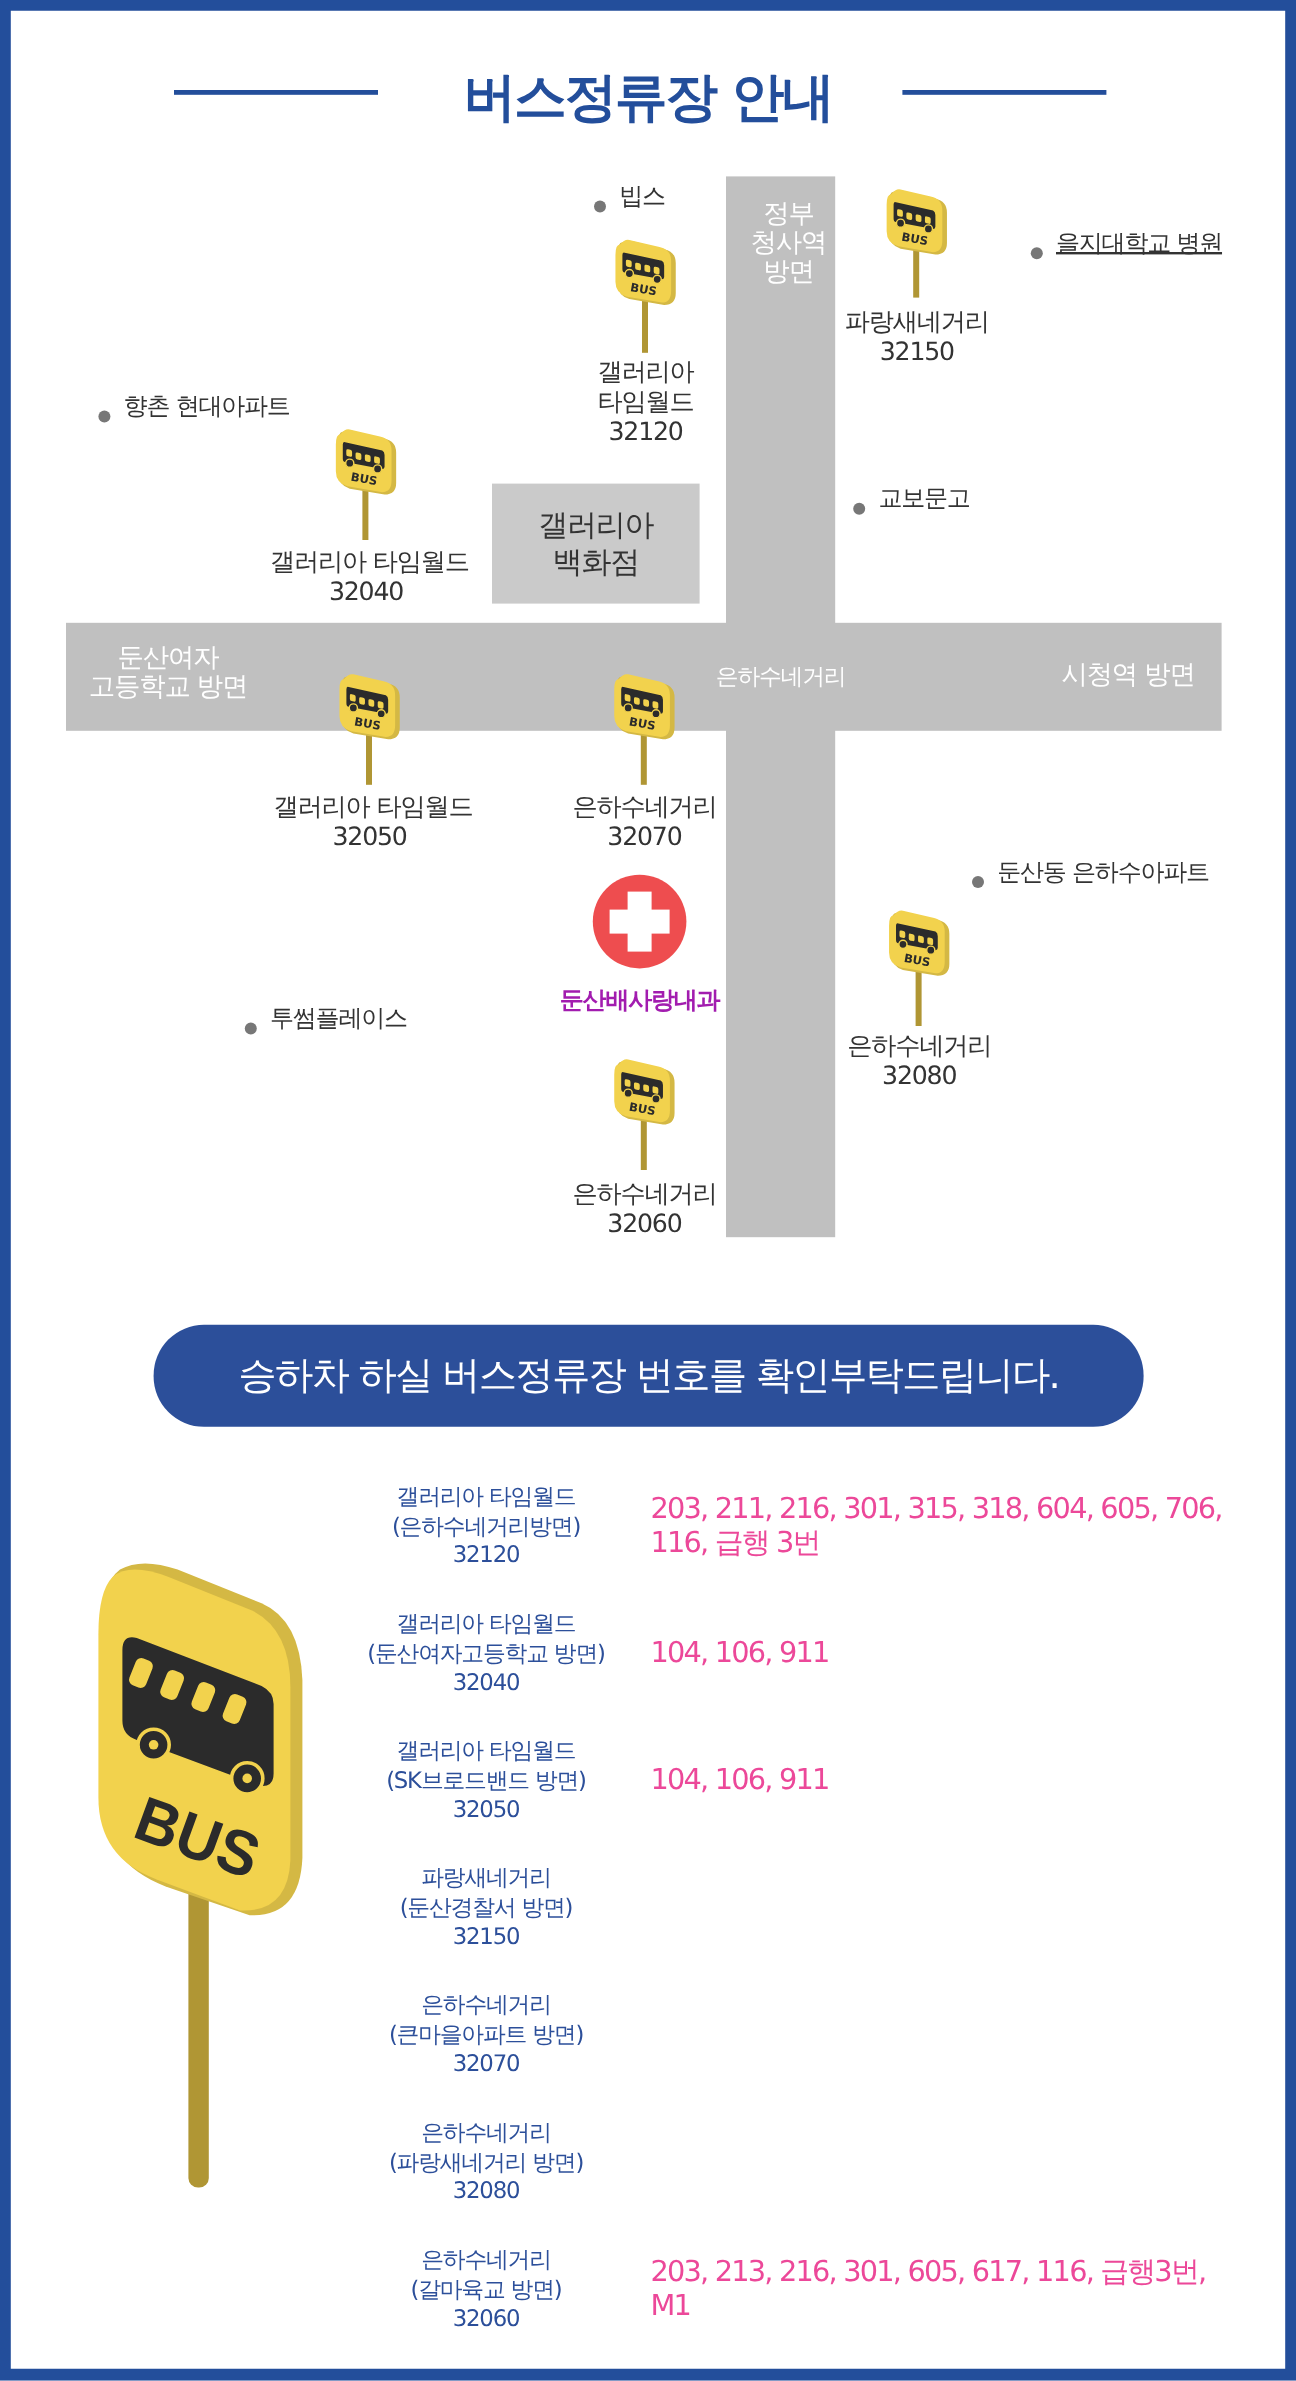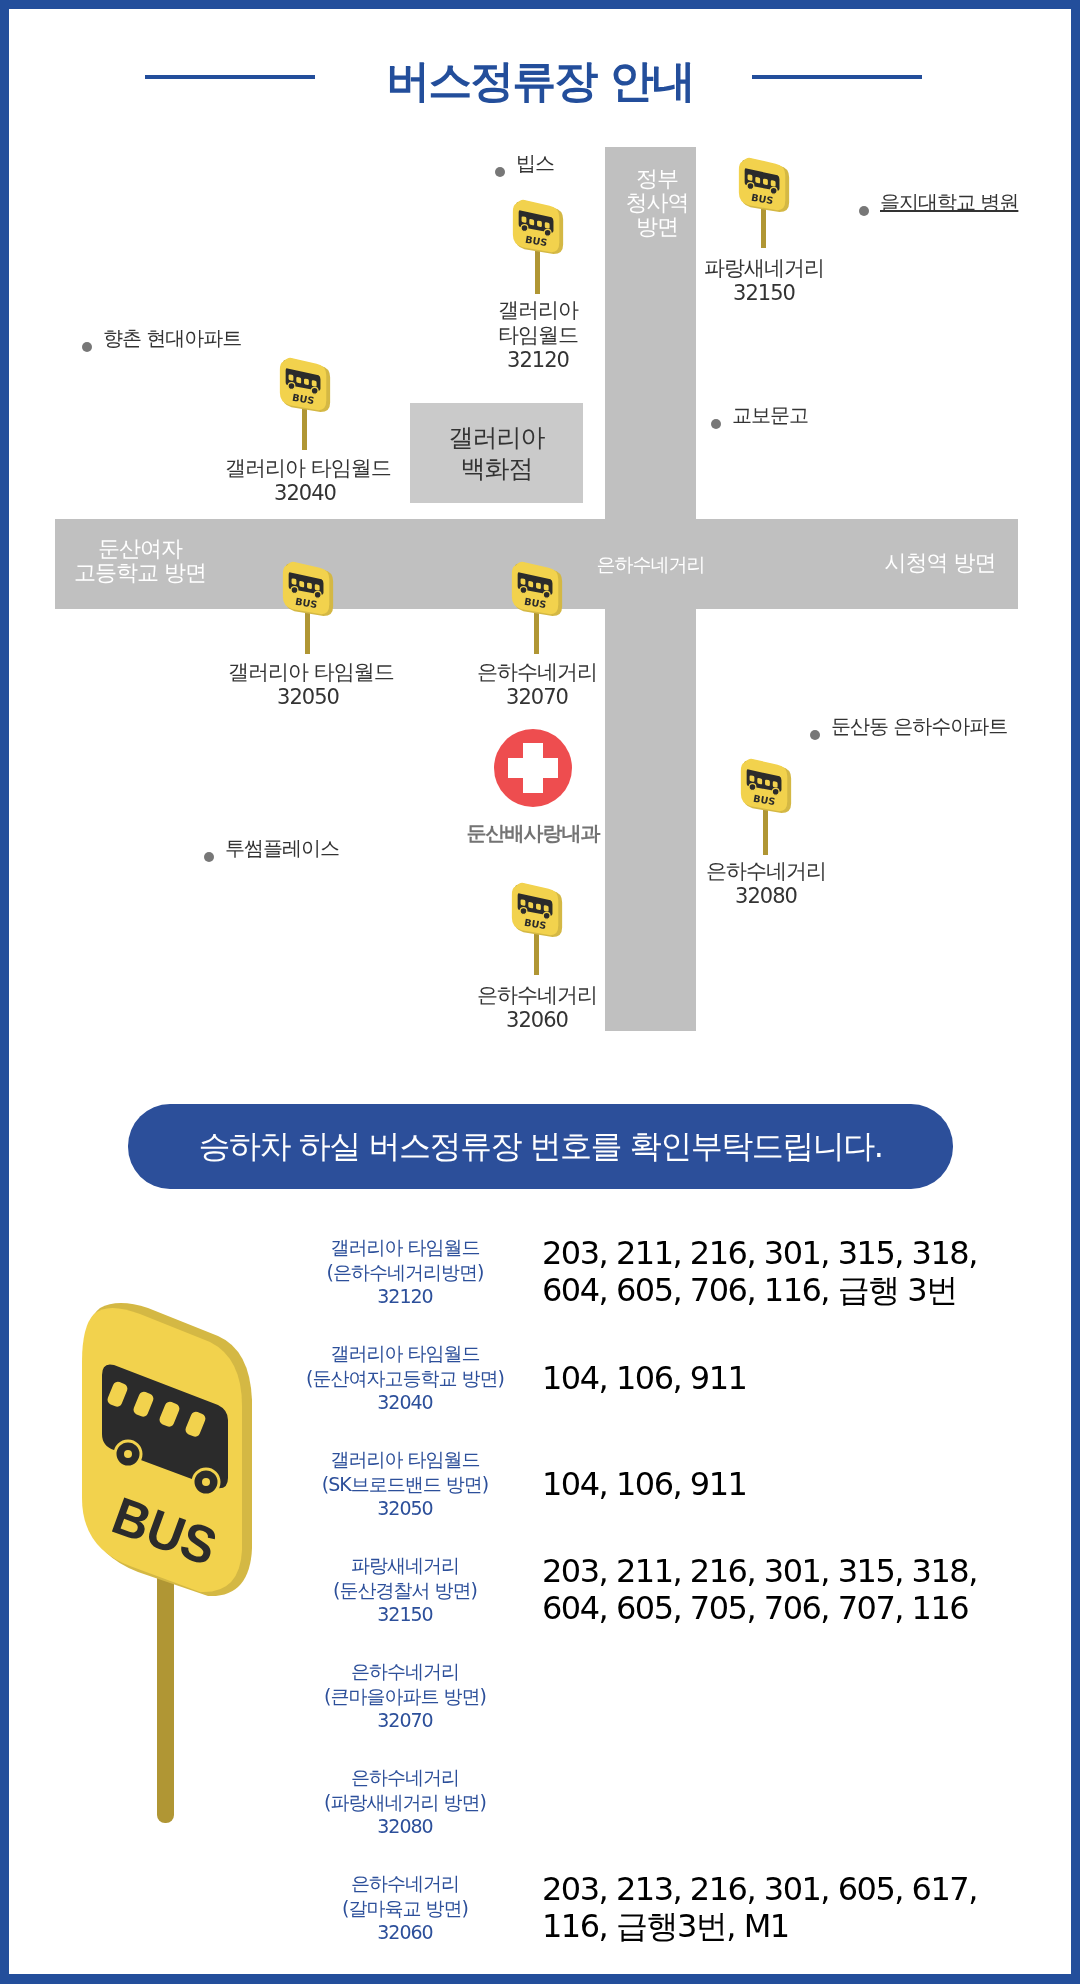--- a/index.html
+++ b/index.html
@@ -14,25 +14,25 @@
   .block { position: absolute; background: #cacaca; color: #333; font-size: 25px; text-align: center; display: flex; align-items: center; justify-content: center; line-height: 1.25; letter-spacing: -1px; }
   .landmark { position: absolute; color: #333; font-size: 20px; letter-spacing: -1px; white-space: nowrap; display: flex; align-items: flex-end; }
   .landmark .dot { width: 10px; height: 10px; border-radius: 50%; background: #777; margin-right: 11px; display: inline-block; }
   .stop { position: absolute; width: 160px; text-align: center; }
   .stop .sign-wrap { position: relative; margin: 0 auto; }
   .stop .pole { position: absolute; background: #b09634; }
   .stop-label { color: #333; font-size: 21px; line-height: 1.2; letter-spacing: -1px; text-align: center; white-space: nowrap; }
   .hospital { position: absolute; width: 78px; height: 78px; border-radius: 50%; background: #ee4d4f; }
   .hospital .cross-v { position: absolute; left: 29px; top: 14px; width: 20px; height: 50px; background: #fff; }
   .hospital .cross-h { position: absolute; left: 14px; top: 29px; width: 50px; height: 20px; background: #fff; }
-  .hospital-label { position: absolute; color: #737373; font-size: 20px; font-weight: bold; letter-spacing: -1px; white-space: nowrap; text-align: center; }
+  .hospital-label { position: absolute; color: #a21caf; font-size: 20px; font-weight: bold; letter-spacing: -1px; white-space: nowrap; text-align: center; }
   .banner { position: absolute; left: 128px; top: 1104px; width: 825px; height: 85px; background: #2c4f9a; border-radius: 42px; color: #fff; font-size: 32px; display: flex; align-items: center; justify-content: center; letter-spacing: -1.5px; }
   .route-row { position: absolute; left: 280px; width: 790px; height: 100px; display: flex; align-items: center; }
   .route-stop { width: 250px; text-align: center; color: #2c4f9a; font-size: 19px; line-height: 1.3; letter-spacing: -1px; }
-  .route-list { margin-left: 12px; color: #000000; font-size: 32px; line-height: 1.15; letter-spacing: -1.5px; width: 500px; }
+  .route-list { margin-left: 12px; color: #ec4899; font-size: 24px; line-height: 1.15; letter-spacing: -1.5px; width: 500px; }
   .bigpole { position: absolute; left: 157px; top: 1560px; width: 17px; height: 263px; background: #b09634; border-radius: 0 0 8px 8px; }
 </style>
 </head>
 <body>
 
 <svg width="0" height="0" style="position:absolute">
   <defs>
     <symbol id="bus-sign" viewBox="0 0 60 60">
       <path d="M10 4 Q6 4 6 14 L6 40 Q6 50 16 53 L46 58 Q56 58 56 48 L56 22 Q56 12 46 10 L18 3 Q14 2 10 4 Z" fill="#d4b844"></path>
       <path d="M8 6 Q4 6 4 15 L4 38 Q4 48 14 51 L44 56 Q52 56 52 46 L52 20 Q52 10 42 8 L16 2 Q12 1 8 6 Z" fill="#f2d24d"></path>
@@ -221,21 +221,20 @@
         <div>32050</div>
     </div>
     <div class="route-list">104, 106, 911</div>
   </div>
   <div class="route-row" style="top:1540px;">
     <div class="route-stop">
       <div>파랑새네거리</div>
         <div>(둔산경찰서 방면)</div>
         <div>32150</div>
     </div>
-    <div class="route-list">203, 211, 216, 301, 315, 318, 604, 605, 705, 706, 707, 116</div>
   </div>
   <div class="route-row" style="top:1646px;">
     <div class="route-stop">
       <div>은하수네거리</div>
         <div>(큰마을아파트 방면)</div>
         <div>32070</div>
     </div>
   </div>
   <div class="route-row" style="top:1752px;">
     <div class="route-stop">

